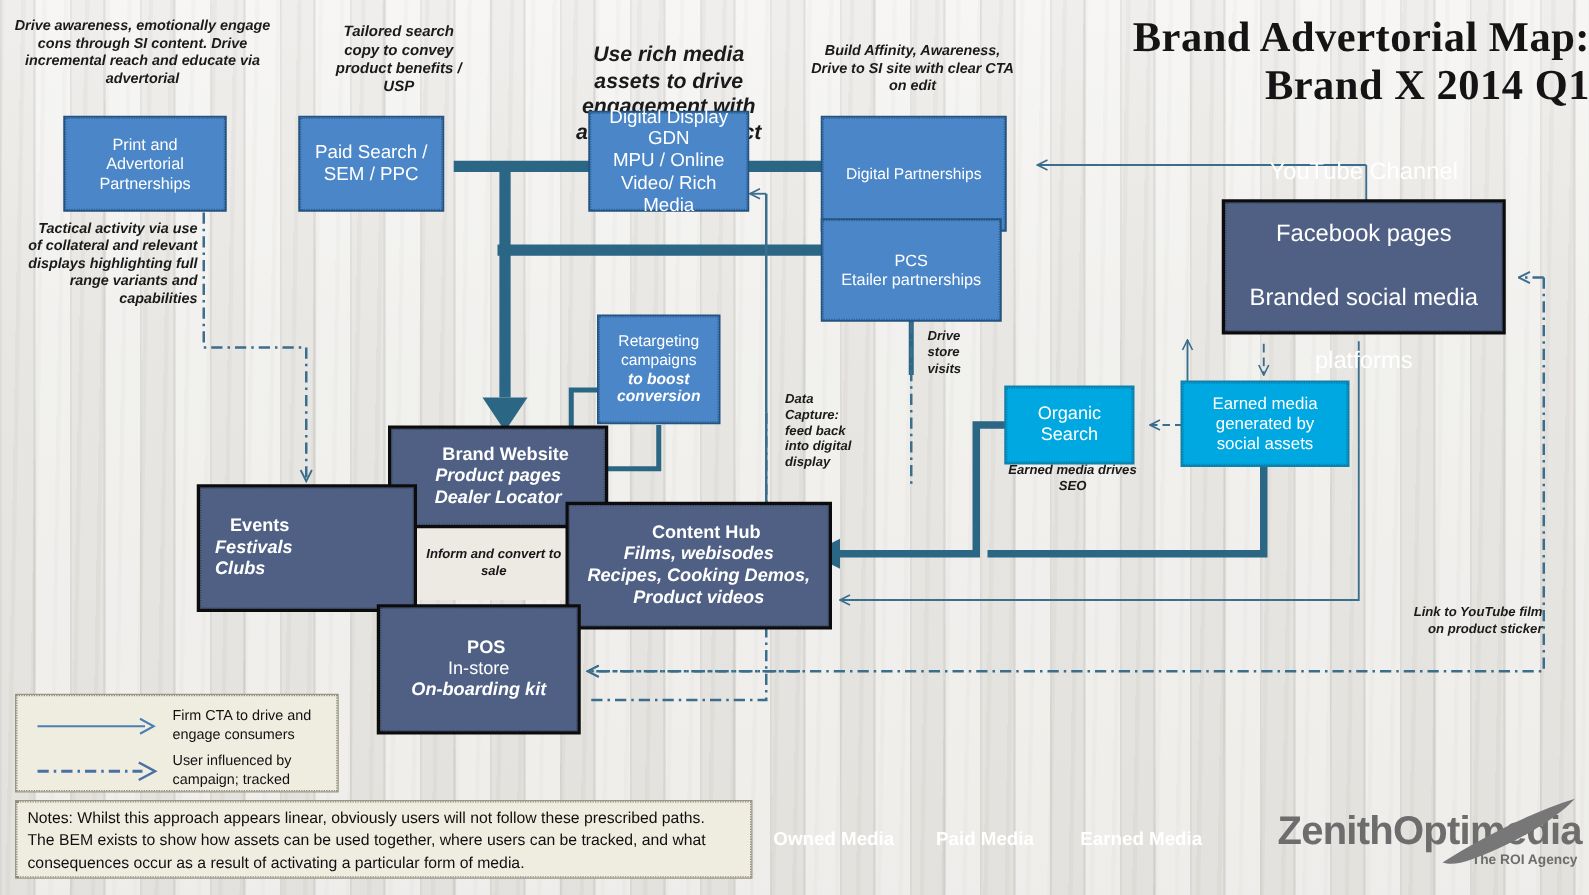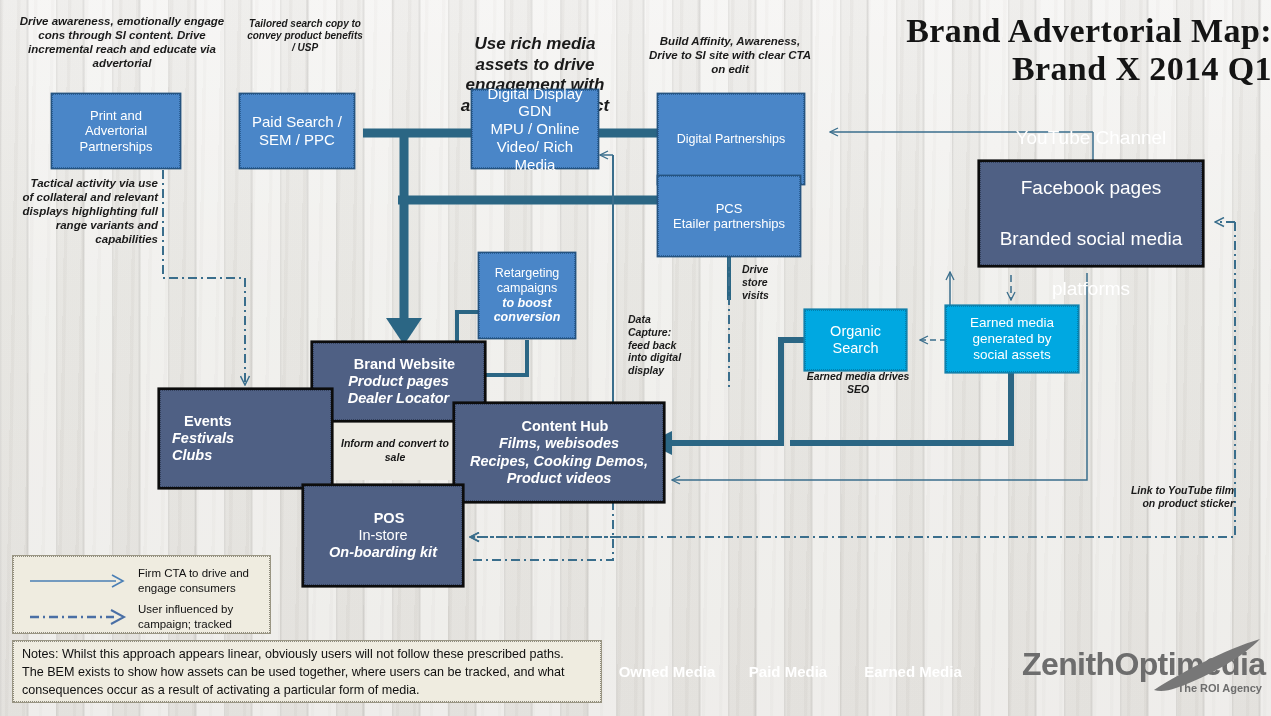--- a/index.html
+++ b/index.html
@@ -184,25 +184,25 @@
 
     <g stroke="#3A6E8C" fill="none" stroke-width="2" stroke-dasharray="9,4,2,4">
       <path d="M1235,222 L1235,537 L470,537" marker-end="url(#thinArrowDash)"></path>
       <path d="M1235,222 L1215,222" marker-end="url(#thinArrowDash)"></path>
     </g>
     <g stroke="#3A6E8C" fill="none" stroke-width="2" stroke-dasharray="9,4,2,4">
       <path d="M640,537 L470,537" marker-end="url(#thinArrowDash)"></path>
     </g>
   </svg>
 
-  <div class="note c" style="left:10px; top:14px; width:208px; font-size:11.5px;margin-left:8px;">Drive awareness, emotionally engage cons through SI content. Drive incremental reach and educate via advertorial</div>
+  <div class="note c" style="left:10px; top:14px; width:208px; font-size:11.5px;">Drive awareness, emotionally engage cons through SI content. Drive incremental reach and educate via advertorial</div>
 
   <div class="note r" style="left:18px; top:176px; width:140px; font-size:11.5px;">Tactical activity via use of collateral and relevant displays highlighting full range variants and capabilities</div>
 
-  <div class="note c" style="left:246px; top:18px; width:118px; font-size:10px;">Tailored search copy to convey product benefits / USP</div>
+  <div class="note c" style="left:260px; top:18px; width:118px; font-size:12px;">Tailored search copy to convey product benefits / USP</div>
 
   <div class="note c" style="left:455px; top:34px; width:160px; font-size:17px;">Use rich media assets to drive  engagement with and demo product USP</div>
 
   <div class="note c" style="left:648px; top:34px; width:164px; font-size:11.5px;">Build Affinity, Awareness, Drive to SI site with clear CTA on edit</div>
 
   <div class="note l" style="left:628px; top:313px; width:60px; font-size:10.5px;">Data Capture: feed back into digital display</div>
 
   <div class="note l" style="left:742px; top:263px; width:48px; font-size:10.5px;">Drive store visits</div>
 
   <div class="note c" style="left:806px; top:370px; width:104px; font-size:10.5px;">Earned media drives SEO</div>

